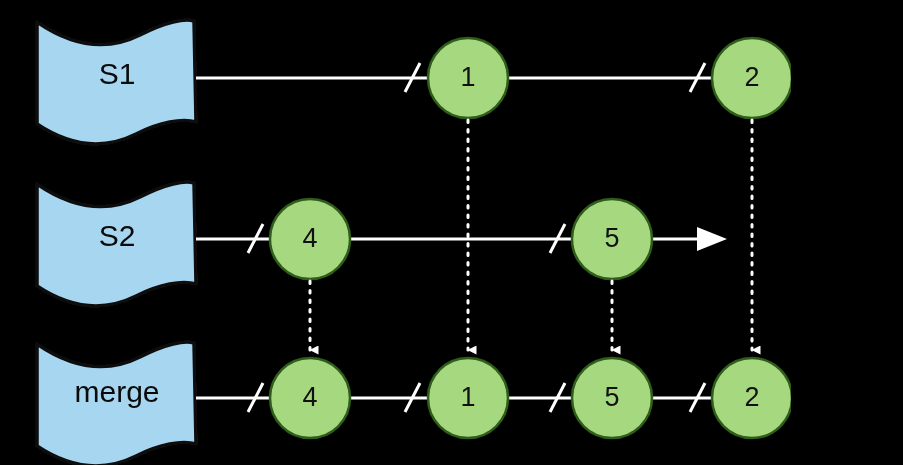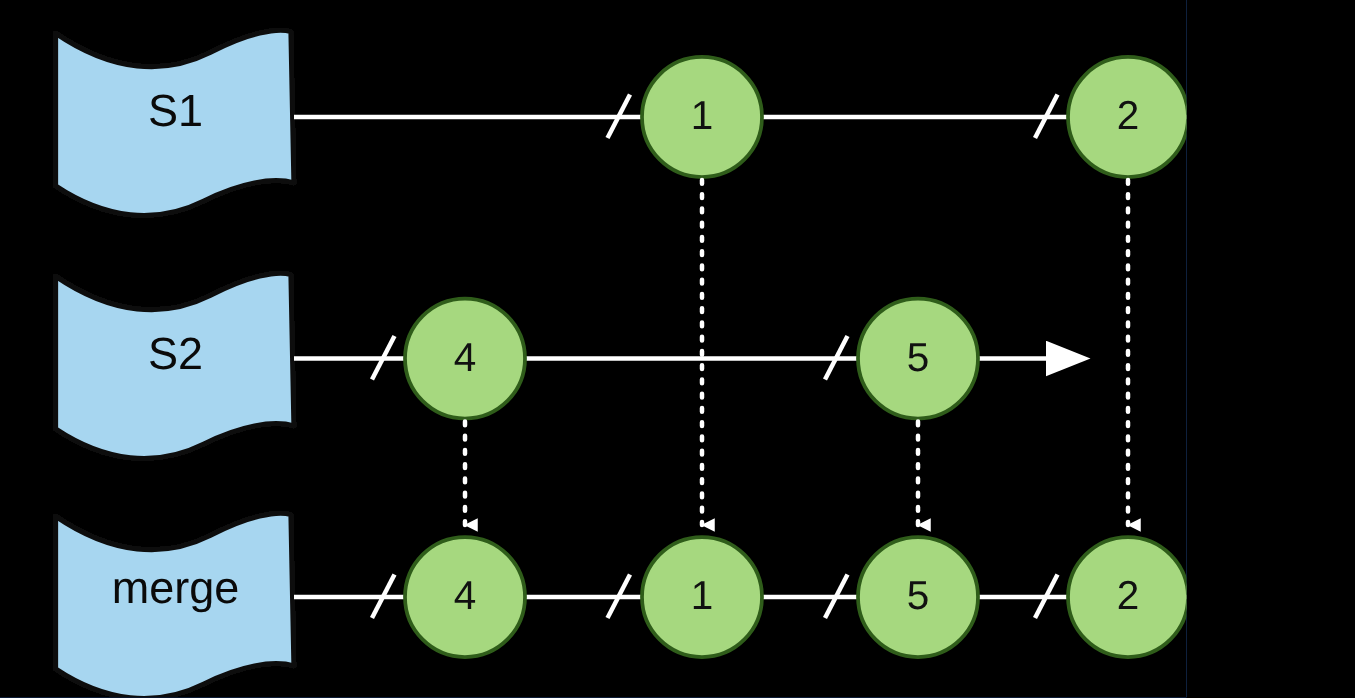--- a/index.html
+++ b/index.html
@@ -8,21 +8,21 @@
     padding: 0;
     background: #000000;
   }
   body {
     font-family: "Liberation Sans", sans-serif;
   }
   #diagram-root {
     position: relative;
     width: 791px;
     height: 465px;
-    background: #3b82f6;
+    background: #c2410c;
     overflow: hidden;
   }
   #marble-svg {
     display: block;
     width: 903px;
     height: 465px;
   }
   .flag-label {
     font-family: "Liberation Sans", sans-serif;
     font-size: 30px;

